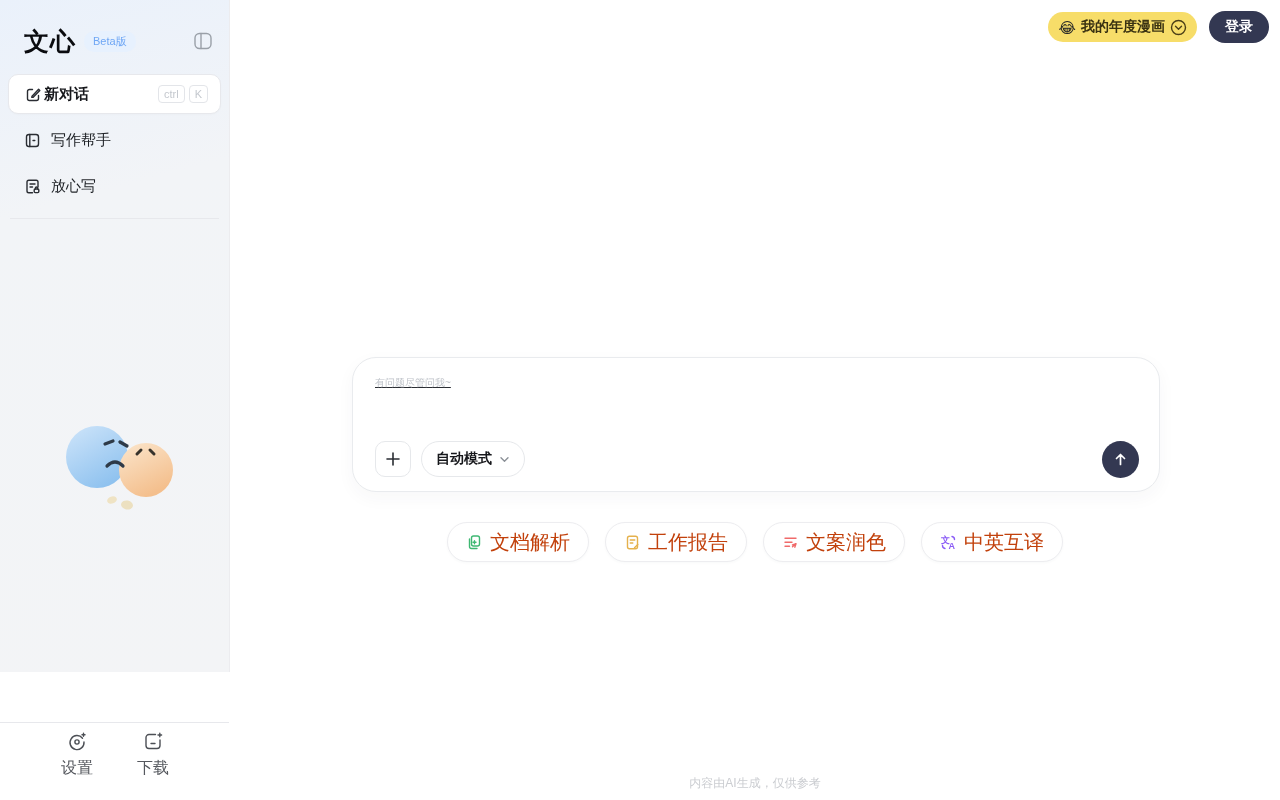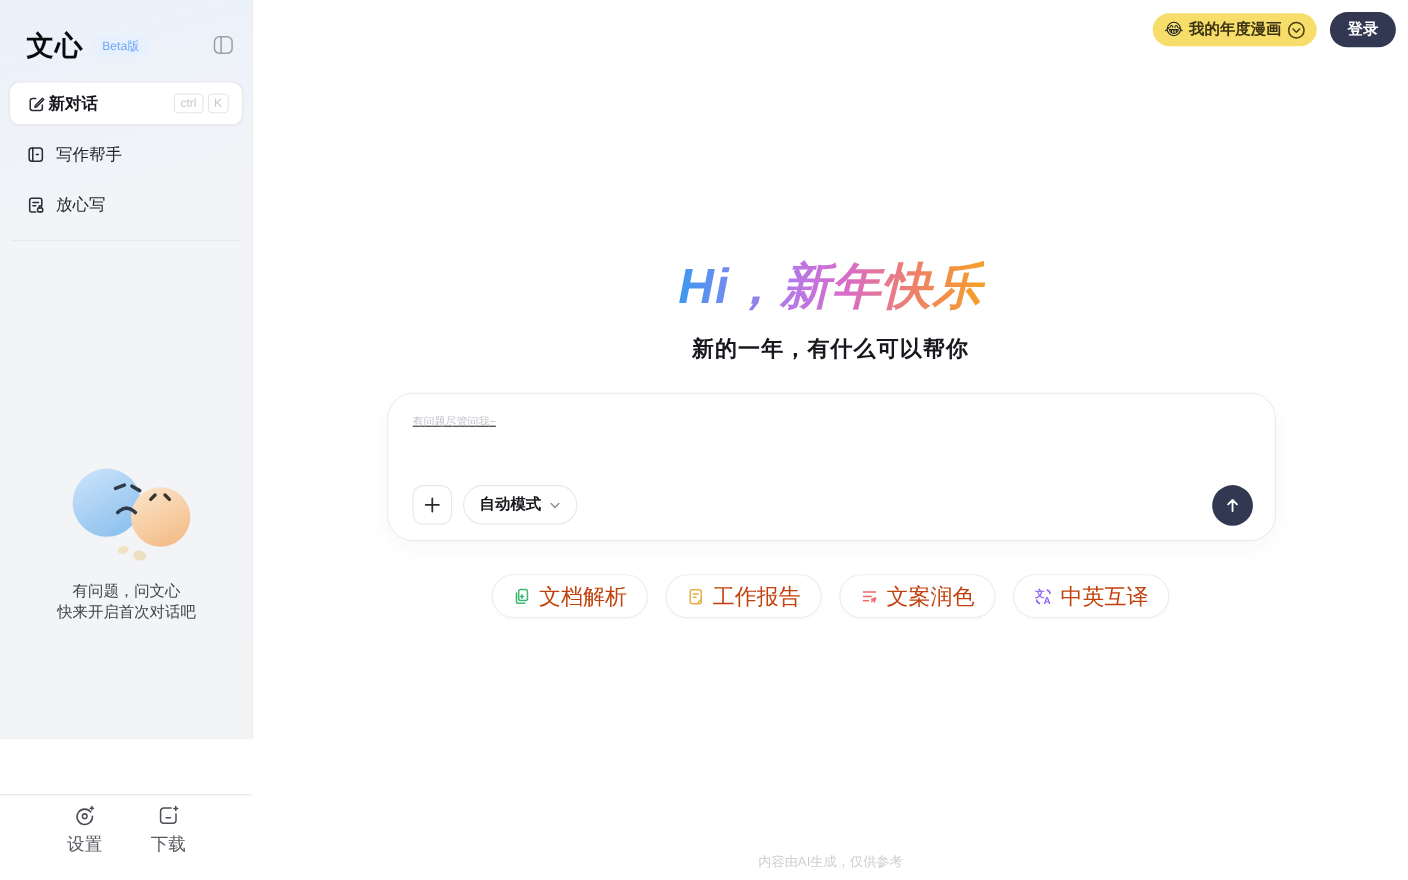--- a/index.html
+++ b/index.html
@@ -178,24 +178,20 @@
         <circle cx="97" cy="50" r="27" fill="url(#gpeach)"></circle>
         <path d="M56 24 L64 21" stroke="#2e3a48" stroke-width="3.2" stroke-linecap="round" fill="none"></path>
         <path d="M71 22 L78 26" stroke="#2e3a48" stroke-width="3.2" stroke-linecap="round" fill="none"></path>
         <path d="M58 46 Q66 38 74 46" stroke="#2e3a48" stroke-width="3.2" stroke-linecap="round" fill="none"></path>
         <path d="M88 34 L92 30" stroke="#37332c" stroke-width="3" stroke-linecap="round" fill="none"></path>
         <path d="M101 30 L105 34" stroke="#37332c" stroke-width="3" stroke-linecap="round" fill="none"></path>
         <ellipse cx="63" cy="80" rx="5" ry="3.5" fill="#efe3c4" transform="rotate(-18 63 80)"></ellipse>
         <ellipse cx="78" cy="85" rx="6" ry="4.5" fill="#ece0c0" transform="rotate(12 78 85)"></ellipse>
       </svg>
     </span>
-    <div class="empty-caption">
-      <div>有问题，问文心</div>
-      <div>快来开启首次对话吧</div>
-    </div>
   </div>
 
   <div class="side-divider divider-bottom"></div>
 
   <div class="side-footer">
     <div class="side-footer-btn">
       <span>
         <svg class="ic" width="24" height="24" viewBox="0 0 24 24">
             <path class="stroke" d="M17.5 8.2 A7 7 0 1 0 19 12"></path>
             <circle class="stroke" cx="12" cy="12" r="2.1"></circle>
@@ -226,24 +222,20 @@
       <span style="color:#4a3e17;display:flex;">
         <svg class="ic" width="17" height="17" viewBox="0 0 17 17">
             <circle class="stroke" cx="8.5" cy="8.5" r="7"></circle>
             <path class="stroke" d="M5.5 7.3 L8.5 10.3 L11.5 7.3"></path>
           </svg>
       </span>
     </div>
     <button class="login-btn">登录</button>
   </div>
 
-  <div class="hero">
-    <div class="hero-title">Hi，新年快乐</div>
-    <div class="hero-subtitle">新的一年，有什么可以帮你</div>
-  </div>
 
   <div class="composer">
     <textarea placeholder="有问题尽管问我~" style=""></textarea>
     <div class="composer-tools">
       <button class="attach-btn">
         <svg class="ic" width="18" height="18" viewBox="0 0 18 18">
             <path d="M9 3 v12 M3 9 h12" stroke="currentColor" stroke-width="1.6" stroke-linecap="round" fill="none"></path>
           </svg>
       </button>
       <div class="mode-btn">

